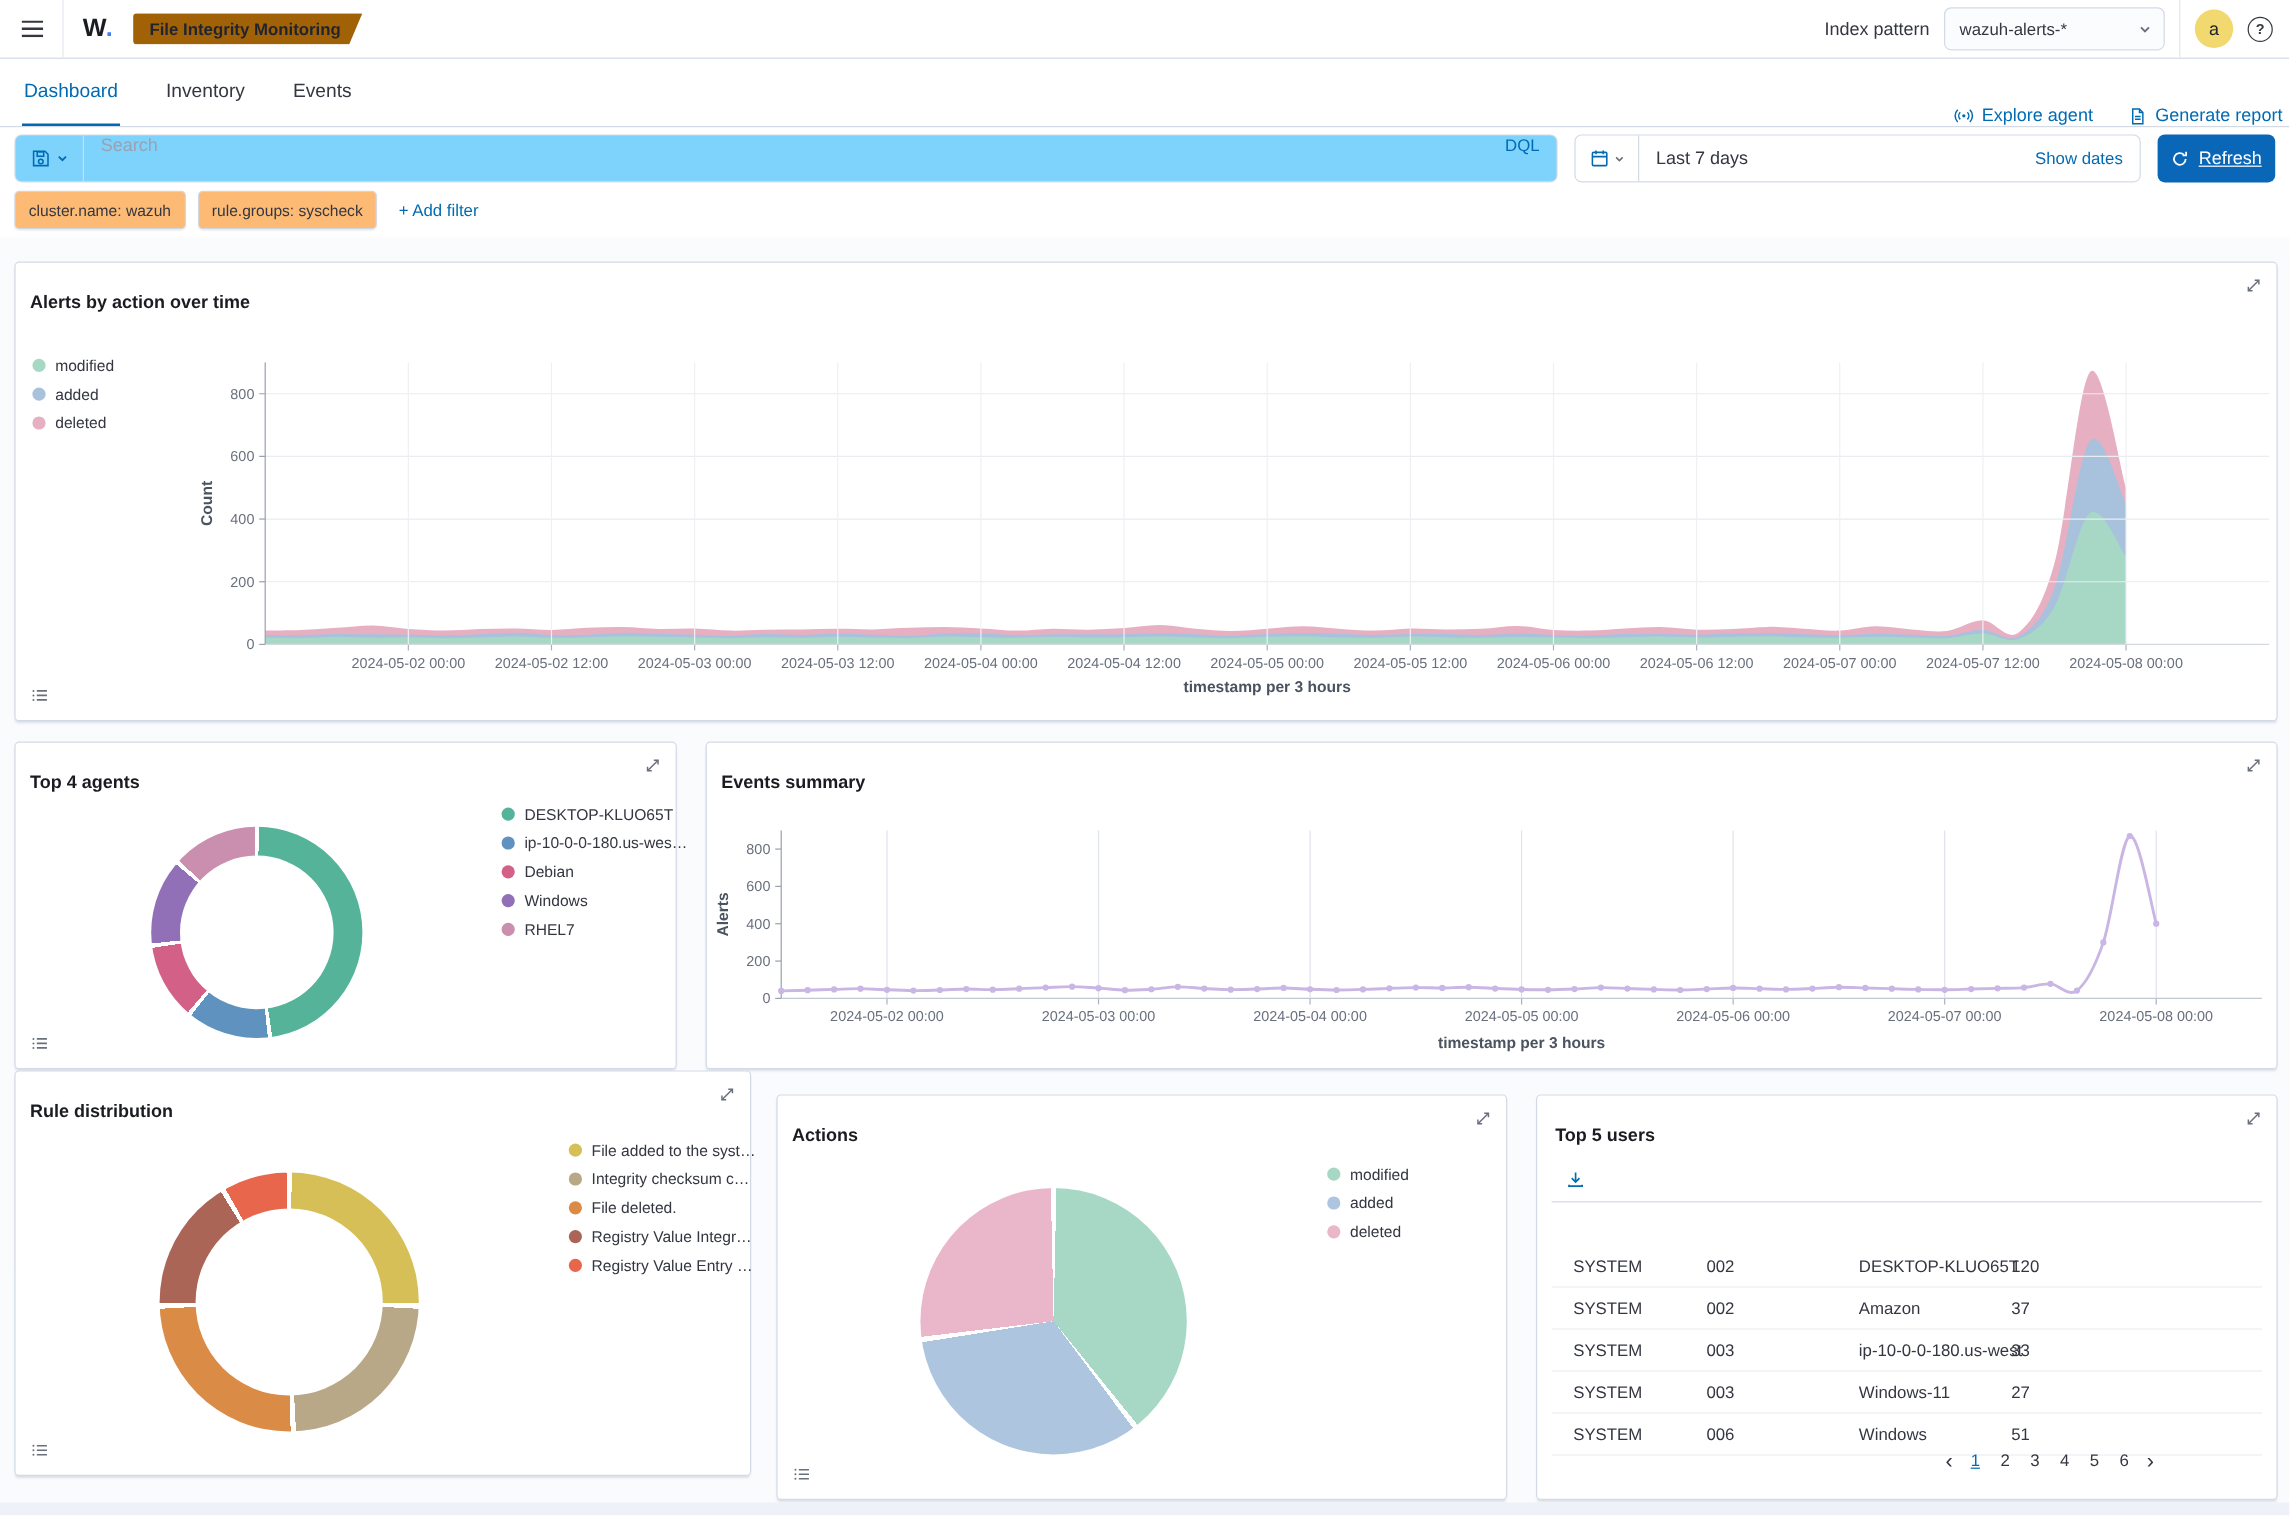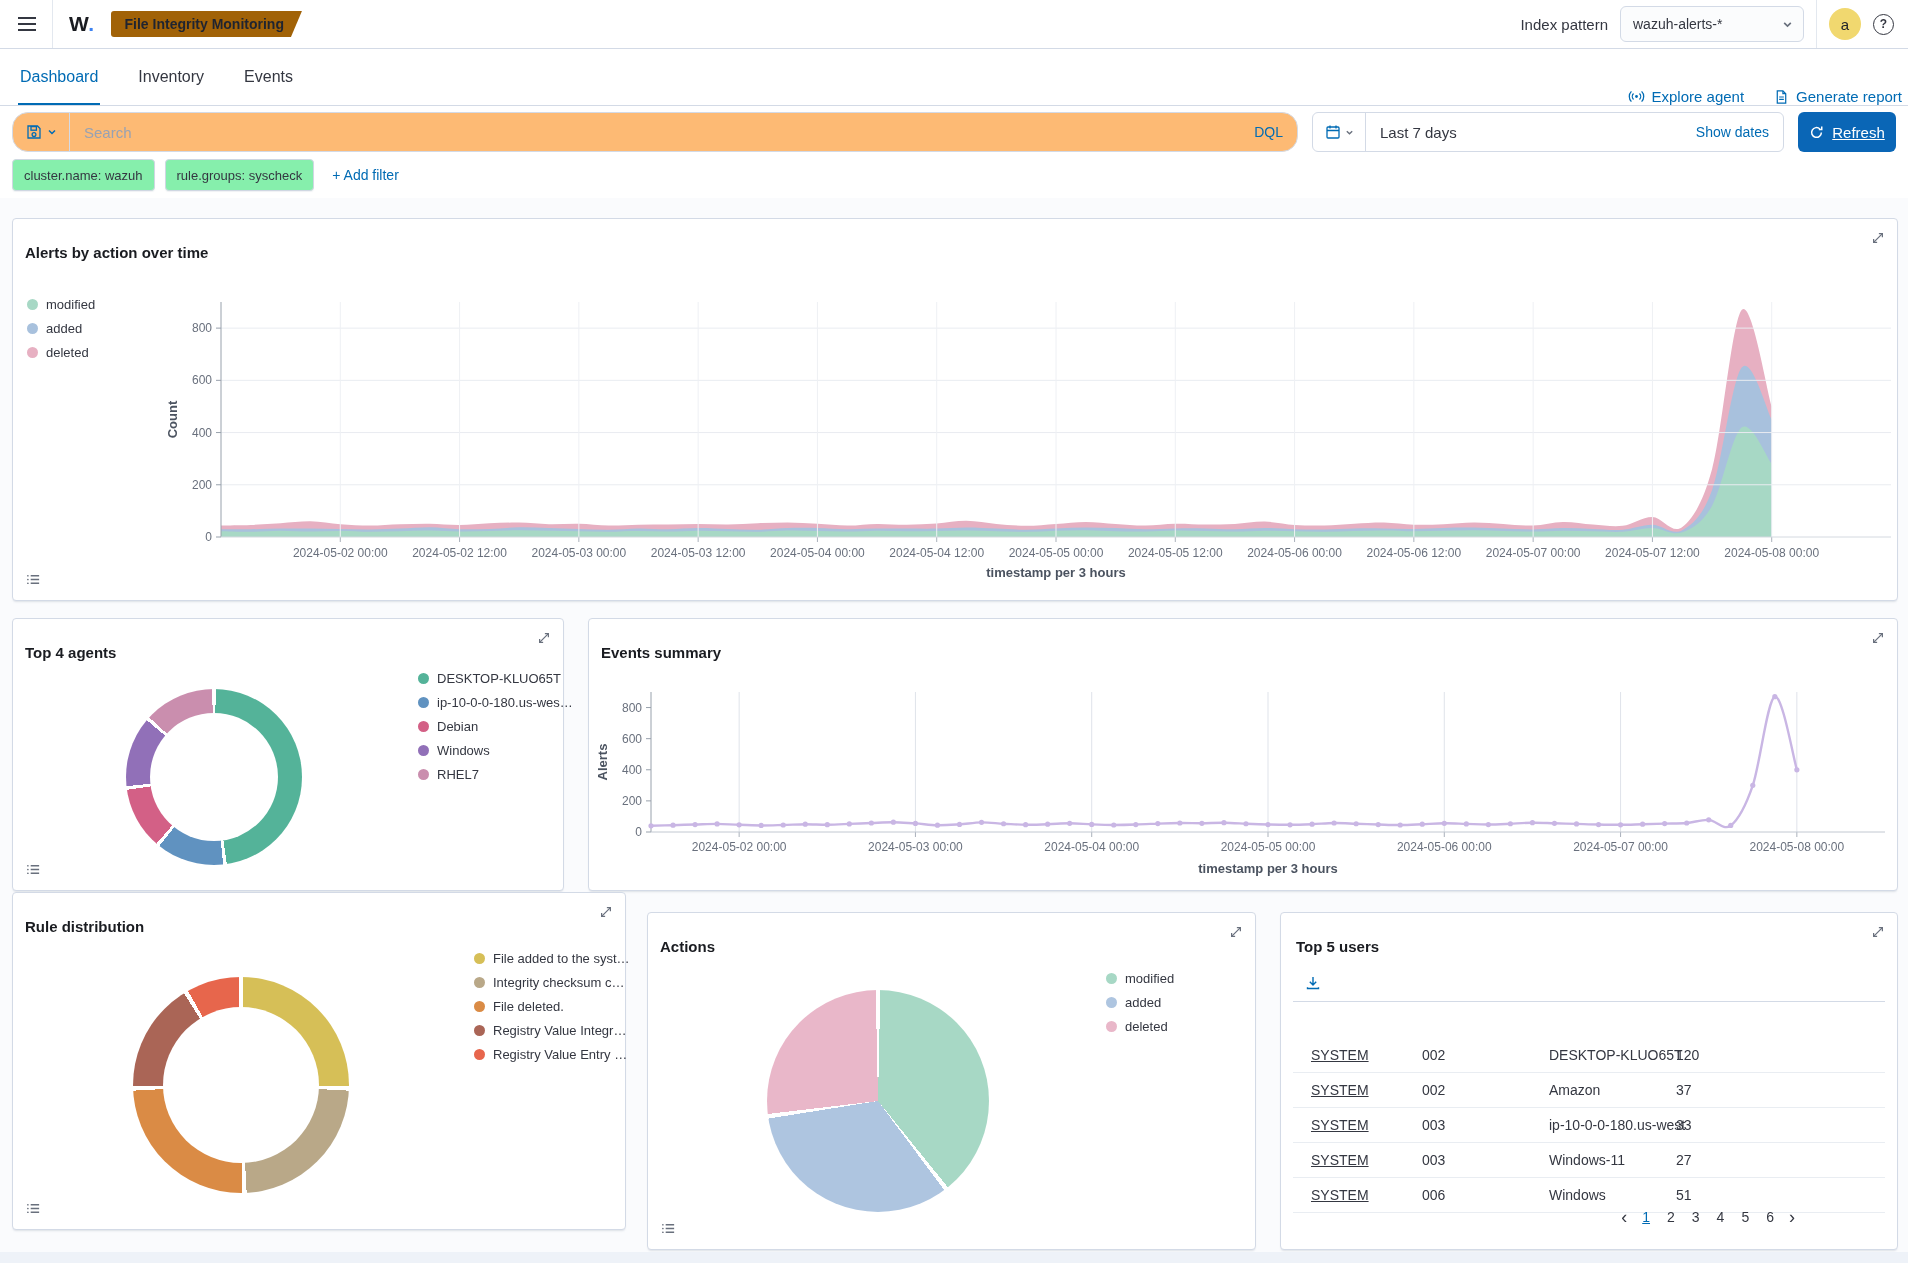--- a/index.html
+++ b/index.html
@@ -18,33 +18,33 @@
   .help-circle{width:19px;height:19px;border:1.5px solid #343741;border-radius:50%;display:flex;align-items:center;justify-content:center;cursor:pointer;}
   .help-circle::after{content:"?";font-size:12px;font-weight:700;color:#343741;}
   
   .tabsrow{height:56px;display:flex;align-items:stretch;padding:0 0 0 18px;border-bottom:1px solid #d3dae6;position:relative;}
   .tab{display:flex;align-items:center;margin-right:36px;font-size:16px;color:#343741;cursor:pointer;padding:0 2px;}
   .tab.active{color:#006bb4;font-weight:500;box-shadow:inset 0 -2px 0 #006bb4;}
   .tab-actions{position:absolute;right:4px;top:0;height:100%;display:flex;align-items:flex-end;gap:30px;padding-right:2px;}
   .blue-action{display:flex;align-items:center;gap:7px;color:#006bb4;font-size:15px;cursor:pointer;white-space:nowrap;}
   
   .searchrow{display:flex;gap:14px;margin:6px 12px 0;height:40px;}
-  .search-box{flex:1;display:flex;align-items:center;border:1px solid #d3dae6;border-radius:16px;background:#fdba74;}
+  .search-box{flex:1;display:flex;align-items:flex-start;border:1px solid #d3dae6;border-radius:6px;background:#7dd3fc;}
   .search-left{width:56px;display:flex;align-items:center;justify-content:center;gap:5px;border-right:1px solid #d3dae6;align-self:stretch;cursor:pointer;}
   .search-input{flex:1;border:none;outline:none;font-size:15px;padding:0 14px;color:#343741;font-family:"Liberation Sans",sans-serif;background:transparent;}
   .search-input::placeholder{color:#98a2b3;}
   .dql{padding-right:14px;color:#006bb4;font-size:14px;cursor:pointer;}
   .date-box{width:470px;display:flex;align-items:center;border:1px solid #d3dae6;border-radius:6px;background:#fff;}
   .cal-seg{width:52px;display:flex;align-items:center;justify-content:center;gap:4px;border-right:1px solid #d3dae6;align-self:stretch;cursor:pointer;}
   .time-text{flex:1;font-size:15px;color:#343741;padding:0 14px;cursor:pointer;}
   .show-dates{padding-right:14px;color:#006bb4;font-size:14px;cursor:pointer;white-space:nowrap;}
   .refresh-btn{width:98px;background:#0a66b6;border:none;border-radius:6px;color:#fff;font-size:15px;display:flex;align-items:center;justify-content:center;gap:8px;cursor:pointer;font-family:"Liberation Sans",sans-serif;text-decoration:underline;}
   
   .filterrow{display:flex;align-items:center;gap:10px;margin:8px 12px 0;height:30px;}
-  .pill{border:1px solid #cfd7e2;border-radius:4px;background:#86efac;font-size:13px;color:#343741;padding:0 11px;height:30px;display:flex;align-items:center;cursor:pointer;box-shadow:0 1px 1px rgba(152,162,179,.15);}
+  .pill{border:1px solid #cfd7e2;border-radius:4px;background:#fdba74;font-size:13px;color:#343741;padding:0 11px;height:30px;display:flex;align-items:center;cursor:pointer;box-shadow:0 1px 1px rgba(152,162,179,.15);}
   .add-filter{color:#006bb4;font-size:14px;margin-left:8px;cursor:pointer;}
   
   .dash{position:relative;height:1076px;background:#fafbfd;margin-top:8px;}
   .panel{position:absolute;background:#fff;border:1px solid #d3dae6;border-radius:4px;box-shadow:0 2px 2px -1px rgba(152,162,179,.3);}
   .panel-title{position:absolute;top:10px;left:12px;font-size:15px;font-weight:700;color:#1a1c21;z-index:3;}
   .expand-btn{position:absolute;top:10px;right:10px;z-index:3;cursor:pointer;background:none;border:none;padding:2px;}
   .list-btn{position:absolute;left:11px;bottom:8px;z-index:3;cursor:pointer;background:none;border:none;padding:2px;}
   .plot-svg{position:absolute;inset:0;}
   .plot-svg text{font-family:"Liberation Sans",sans-serif;}
   .legend{position:absolute;display:flex;flex-direction:column;gap:5px;z-index:2;}
@@ -52,21 +52,21 @@
   .legend-dot{width:11px;height:11px;border-radius:50%;flex:0 0 auto;}
   .legend-label{font-size:13px;color:#343741;white-space:nowrap;}
   .donut{position:absolute;border-radius:50%;}
   .donut-hole{position:absolute;inset:13.7%;background:#fff;border-radius:50%;}
   
   .dl-btn{position:absolute;left:22px;top:60px;cursor:pointer;background:none;border:none;padding:2px;z-index:3;}
   .users-divider{position:absolute;left:12px;right:12px;top:88px;border-top:1px solid #d3dae6;}
   .users-table{position:absolute;left:12px;right:12px;top:125px;}
   .t-row{position:relative;height:34px;border-bottom:1px solid #e9edf2;}
   .t-cell{position:absolute;top:50%;transform:translateY(-50%);font-size:14px;color:#343741;white-space:nowrap;}
-  .t-c0{left:18px;text-decoration:underline;} .t-c1{left:129px;} .t-c2{left:256px;} .t-c3{left:383px;}
+  .t-c0{left:18px;} .t-c1{left:129px;} .t-c2{left:256px;} .t-c3{left:383px;}
   .pagination{position:absolute;right:100px;top:294px;display:flex;align-items:center;gap:9px;font-size:14px;}
   .page-arrow{color:#343741;font-size:18px;cursor:pointer;line-height:1;padding:0 2px;}
   .page-num{color:#343741;cursor:pointer;padding:2px 4px;}
   .page-num.active{color:#006bb4;text-decoration:underline;font-weight:500;}
   .bottom-band{position:absolute;left:0;right:0;bottom:0;height:22px;background:#eef2f8;}
 </style>
 </head>
 <body>
 
 <div class="page">

